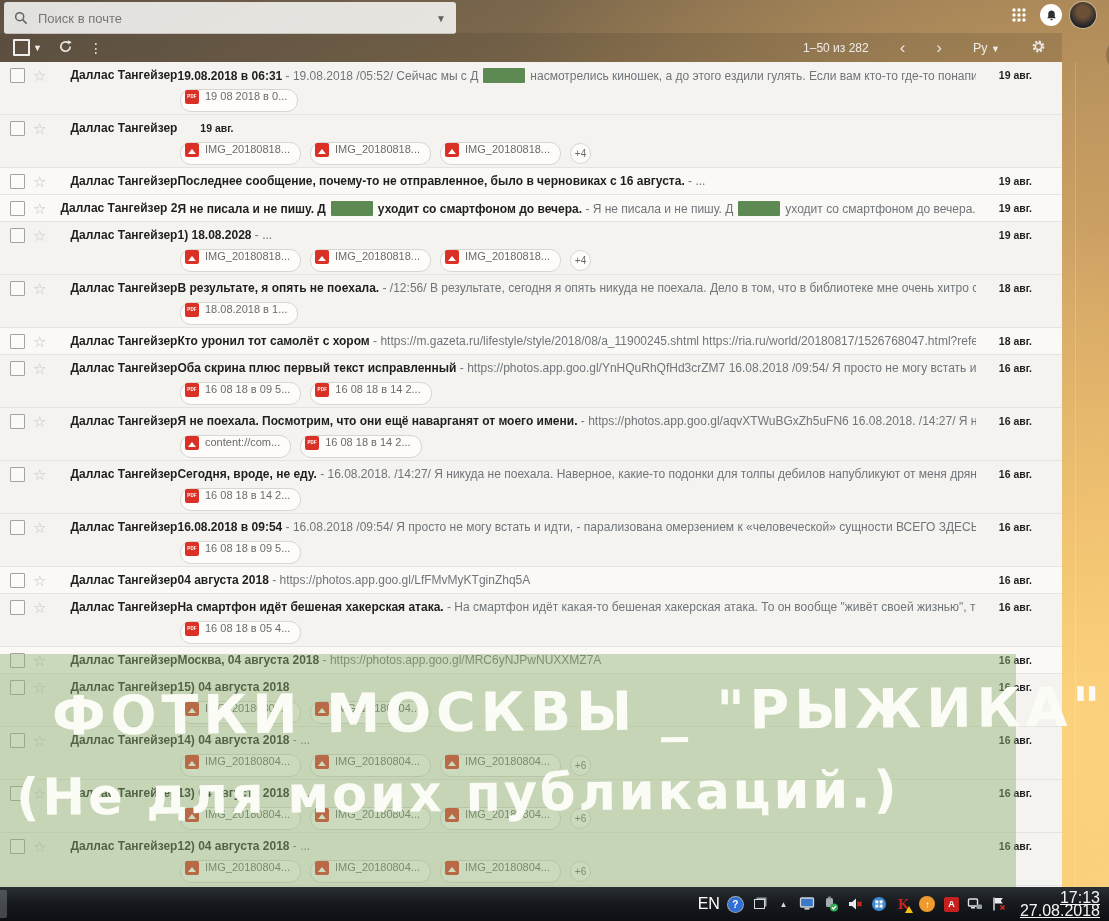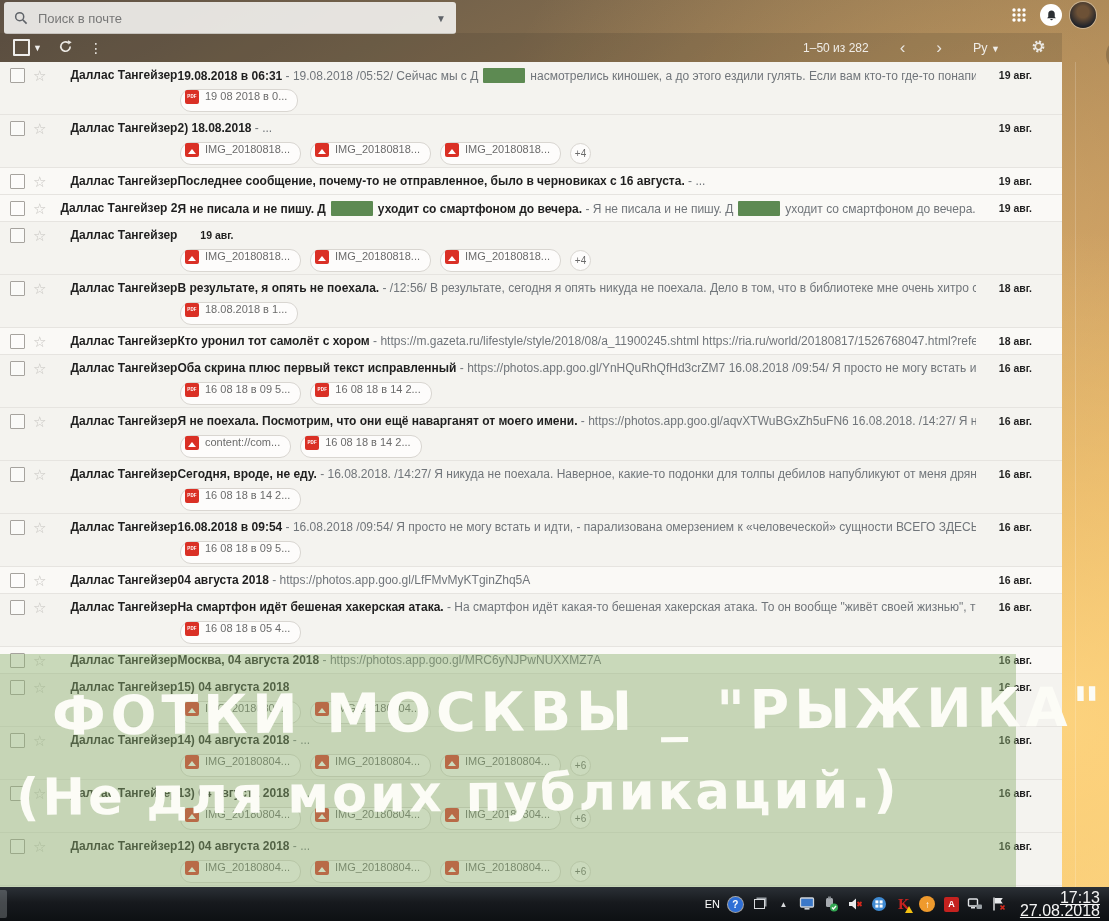--- a/index.html
+++ b/index.html
@@ -73,21 +73,21 @@
     color:#fff;font-size:9px;font-weight:bold;display:flex;align-items:center;justify-content:center;}
   .keep{position:absolute;left:14px;top:52px;width:20px;height:20px;border-radius:4px;background:#f7b500;display:flex;align-items:center;justify-content:center;}
   .tasks{position:absolute;left:13px;top:86px;width:22px;height:22px;border-radius:50%;background:#2b6de8;
     color:#fff;font-size:13px;display:flex;align-items:center;justify-content:center;}
   .plus{position:absolute;left:18px;top:142px;color:#fff;font-size:21px;font-weight:300;}
   
   .taskbar{position:absolute;left:0;top:887px;width:1109px;height:34px;
     background:linear-gradient(180deg,#2b3036 0%,#171a1e 45%,#0d1013 100%);}
   .start-sliver{position:absolute;left:0;top:3px;width:7px;height:28px;background:rgba(160,165,170,.35);border-radius:0 2px 2px 0;}
   .tray{position:absolute;right:0;top:0;height:34px;display:flex;align-items:center;gap:7px;padding-right:6px;}
-  .tray-lang{color:#fff;font-size:11px;}
+  .tray-lang{color:#fff;font-size:16px;}
   .tico{width:17px;height:17px;display:flex;align-items:center;justify-content:center;position:relative;flex:none;}
   .help-c{width:15px;height:15px;border-radius:50%;background:#2f6fd6;color:#fff;font-size:10px;font-weight:bold;
     display:flex;align-items:center;justify-content:center;box-shadow:0 0 0 1px rgba(255,255,255,.6);}
   .win-restore{width:9px;height:8px;border:1px solid #d7dadd;box-shadow:2px -2px 0 -0.5px #9aa0a5;}
   .caret-up{color:#d8dadc;font-size:8px;}
   .kasp{font-weight:bold;font-size:13px;color:#c5221f;font-family:"DejaVu Serif",serif;}
   .kasp-warn{position:absolute;right:-1px;bottom:0;width:0;height:0;border-left:4px solid transparent;
     border-right:4px solid transparent;border-bottom:7px solid #f3c112;}
   .orange-c{width:16px;height:16px;border-radius:50%;background:#ef9a2d;color:#fff;font-size:10px;font-weight:bold;
     display:flex;align-items:center;justify-content:center;}
@@ -178,21 +178,20 @@
             <span class="fic pdf">PDF</span>
             <span>19 08 2018 в 0...</span>
           </span>
         </div>
   </div>
       <div class="row has-chips">
     <div class="line1">
       <span class="cb"></span>
       <span class="star">☆</span>
       <span class="sender">Даллас Тангейзер</span>
-      <span class="main"><span class="subj"><span>2) 18.08.2018</span></span><span> - </span><span class="snip"><span>...</span></span></span>
       <span class="date">19 авг.</span>
     </div>
     <div class="chips">
           <span class="chip">
             <span class="fic img">
               <span class="mtn"></span>
             </span>
             <span>IMG_20180818...</span>
           </span>
           <span class="chip">
@@ -228,20 +227,21 @@
       <span class="main"><span class="subj"><span>Я не писала и не пишу. Д</span><span class="redact"></span><span>уходит со смартфоном до вечера.</span></span><span> - </span><span class="snip"><span>Я не писала и не пишу. Д</span><span class="redact"></span><span>уходит со смартфоном до вечера.</span></span></span>
       <span class="date">19 авг.</span>
     </div>
 
   </div>
       <div class="row has-chips">
     <div class="line1">
       <span class="cb"></span>
       <span class="star">☆</span>
       <span class="sender">Даллас Тангейзер</span>
+      <span class="main"><span class="subj"><span>1) 18.08.2028</span></span><span> - </span><span class="snip"><span>...</span></span></span>
       <span class="date">19 авг.</span>
     </div>
     <div class="chips">
           <span class="chip">
             <span class="fic img">
               <span class="mtn"></span>
             </span>
             <span>IMG_20180818...</span>
           </span>
           <span class="chip">

